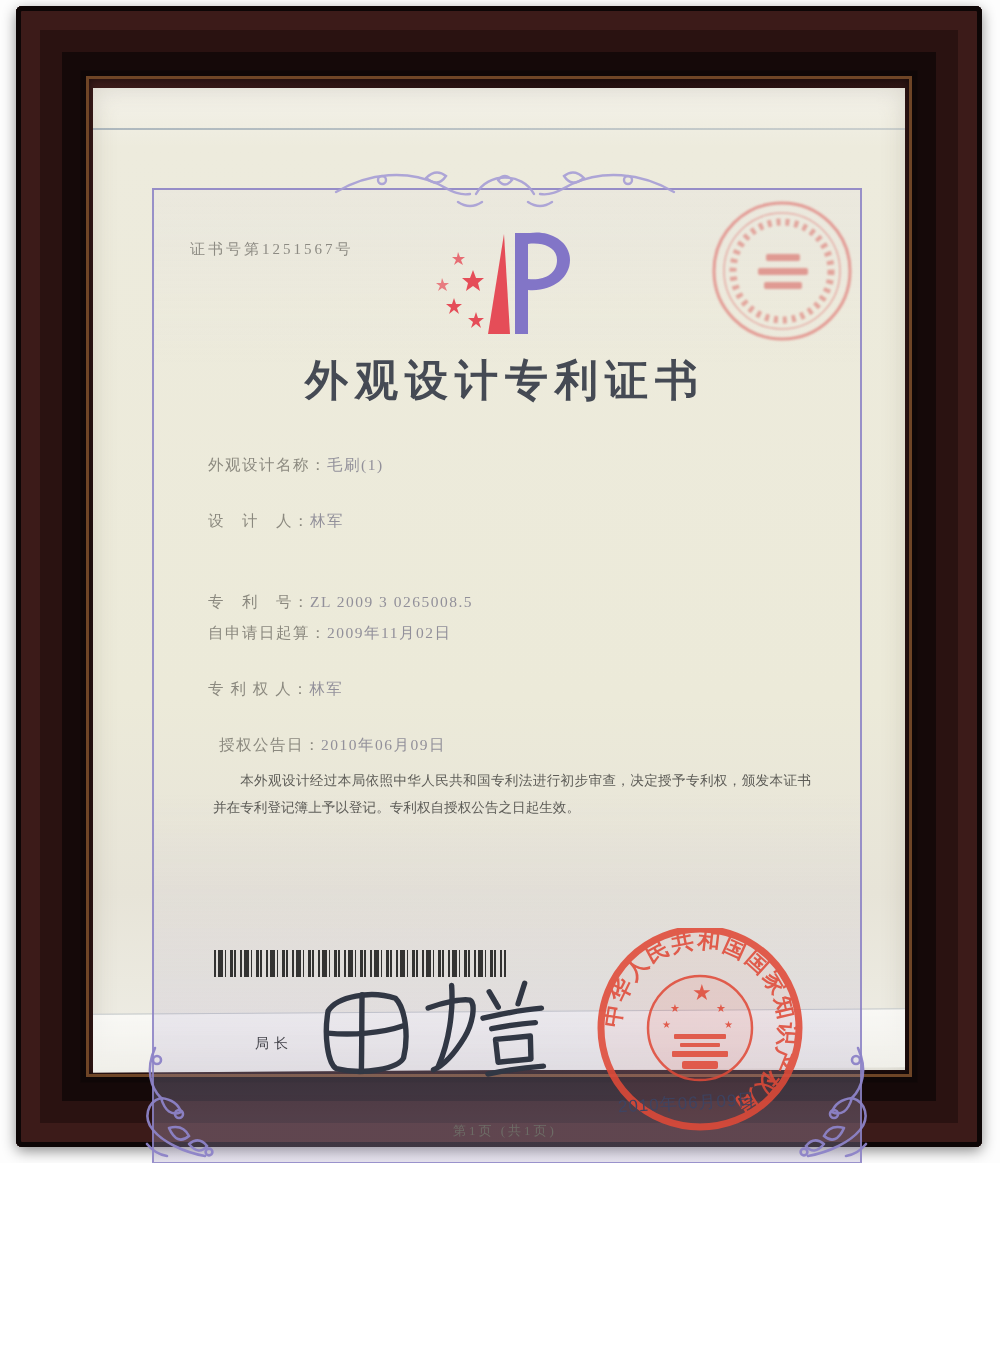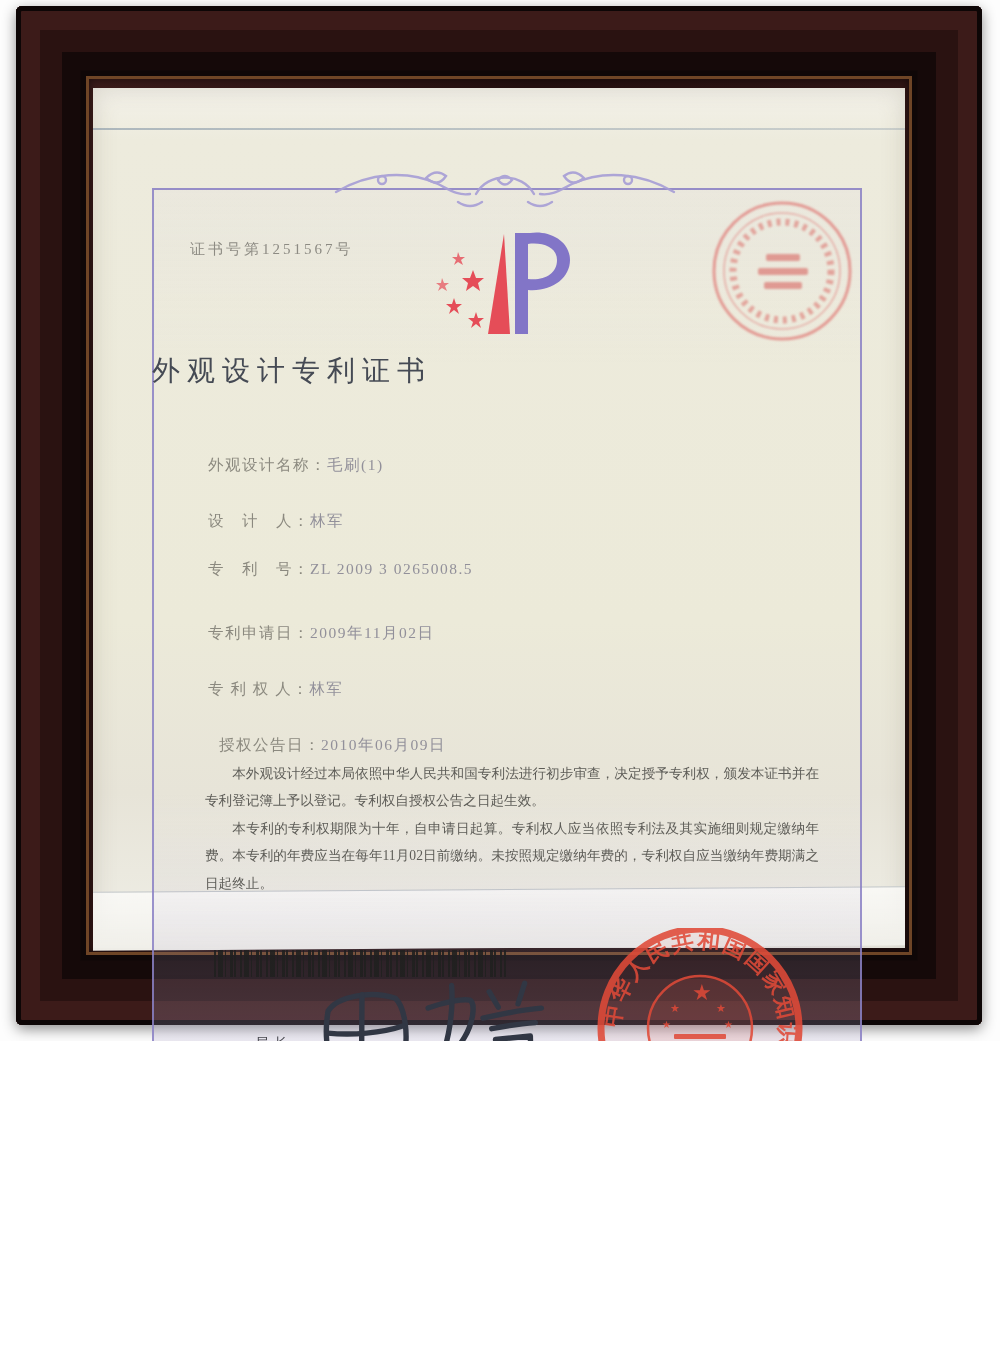--- a/index.html
+++ b/index.html
@@ -1,16 +1,16 @@
 <!DOCTYPE html>
 <html><head>
 <meta charset="utf-8">
 <style>
   html,body{margin:0;padding:0;background:#ffffff;}
-  .scene{position:relative;width:1000px;height:1041px;background:#fdfdfd;overflow:hidden;
+  .scene{position:relative;width:1000px;height:1163px;background:#fdfdfd;overflow:hidden;
          font-family:"Liberation Serif","DejaVu Serif",serif;}
   
   .frame{position:absolute;left:16px;top:6px;right:18px;bottom:16px;border-radius:6px;
     background:linear-gradient(135deg,#44201e 0%,#24100f 30%,#341716 55%,#1a0b0b 100%);
     box-shadow:inset 0 0 0 5px #0d0606,inset 0 0 0 24px #3c1b19,inset 0 0 0 46px #2a1211,
                inset 0 0 0 64px #150909,inset 0 0 0 70px #120808, 0 4px 14px rgba(0,0,0,.45);}
   .frame-lip{position:absolute;left:70px;top:70px;right:70px;bottom:70px;
     border:3px solid #6e4526;box-shadow:0 0 0 5px #0f0707, inset 0 0 10px rgba(0,0,0,.55);}
   
   .paper{position:absolute;left:93px;top:88px;right:95px;bottom:93px;
@@ -23,27 +23,27 @@
     background:linear-gradient(180deg,rgba(255,255,255,.65),#f0efe9);
     border-top:1px solid rgba(150,160,170,.5);transform:skewY(-.4deg);}
   
   .cert-border{position:absolute;left:152px;top:188px;width:706px;height:972px;
     border:2px solid rgba(137,128,196,.85);
     background:linear-gradient(180deg,rgba(210,205,230,.10) 0%,rgba(255,255,255,0) 18%,
                rgba(255,255,255,0) 62%,rgba(178,168,206,.30) 96%);}
   
   .cert-no{position:absolute;left:190px;top:240px;font-size:15px;letter-spacing:3px;
     color:#7d7b74;opacity:.85;}
-  .title{position:absolute;left:152px;top:352px;width:706px;
-    font-size:28px;letter-spacing:7px;color:#454a54;font-weight:400;}
+  .title{position:absolute;left:152px;top:352px;width:706px;text-align:center;
+    font-size:43px;letter-spacing:7px;color:#454a54;font-weight:700;}
   .field{position:absolute;left:208px;font-size:15.5px;letter-spacing:1.5px;color:#8b897f;}
   .field .val{color:#92909a;}
   .body-text{position:absolute;left:205px;top:760px;width:614px;font-size:13.6px;
     line-height:2.02;color:#5d5c57;text-align:justify;}
-  .body-text p{margin:0;text-indent:2em;}
+  .body-text p{margin:8px;text-indent:2em;font-family:Liberation Mono, monospace;}
   .barcode{position:absolute;left:214px;top:950px;width:292px;height:27px;
     background:repeating-linear-gradient(90deg,
       #20201f 0 2px,transparent 2px 4px,#20201f 4px 9px,transparent 9px 11px,
       #20201f 11px 12px,transparent 12px 16px,#20201f 16px 19px,transparent 19px 20px,
       #20201f 20px 22px,transparent 22px 26px);opacity:.9;}
   .sig-role{position:absolute;left:255px;top:1035px;font-size:14px;letter-spacing:5px;color:#45454c;}
   .footer{position:absolute;left:152px;top:1122px;width:706px;text-align:center;
     font-size:13px;letter-spacing:3px;color:#6d6c66;}
   .svg-abs{position:absolute;}
 </style>
@@ -140,36 +140,35 @@
   <div class="cert-no">证书号第1251567号</div>
 
   <div class="title">外观设计专利证书</div>
 
   <div class="field" style="top:455px;">
     <span>外观设计名称：</span><span class="val">毛刷(1)</span>
   </div>
   <div class="field" style="top:511px;">
     <span>设　计　人：</span><span class="val">林军</span>
   </div>
-  <div class="field" style="top:559px;">
+  <div class="field" style="top:592px;">
     <span>专　利　号：</span><span class="val">ZL 2009 3 0265008.5</span>
   </div>
   <div class="field" style="top:623px;">
-    <span>专利申请日：</span><span class="val">2009年11月02日</span>
+    <span>自申请日起算：</span><span class="val">2009年11月02日</span>
   </div>
   <div class="field" style="top:679px;">
     <span>专 利 权 人：</span><span class="val">林军</span>
   </div>
   <div class="field" style="top:735px;margin-left:11px;">
     <span>授权公告日：</span><span class="val">2010年06月09日</span>
   </div>
 
   <div class="body-text">
     <p>本外观设计经过本局依照中华人民共和国专利法进行初步审查，决定授予专利权，颁发本证书并在专利登记簿上予以登记。专利权自授权公告之日起生效。</p>
-    <p>本专利的专利权期限为十年，自申请日起算。专利权人应当依照专利法及其实施细则规定缴纳年费。本专利的年费应当在每年11月02日前缴纳。未按照规定缴纳年费的，专利权自应当缴纳年费期满之日起终止。</p>
   </div>
 
   <div class="barcode"></div>
 
   <div class="sig-role">局长</div>
   <svg class="svg-abs" style="left:312px;top:972px;transform:rotate(-4deg);" width="235" height="125" viewBox="0 0 235 125">
     <g fill="none" stroke="#313744" stroke-width="5.4" stroke-linecap="round" stroke-linejoin="round">
       <path d="M18,32 C12,56 14,84 22,90 C50,99 84,94 90,84 C97,62 95,34 86,24 C62,14 28,18 18,32 Z"></path>
       <path d="M53,18 C51,42 49,72 47,94"></path>
       <path d="M16,54 C40,58 70,58 92,52"></path>

